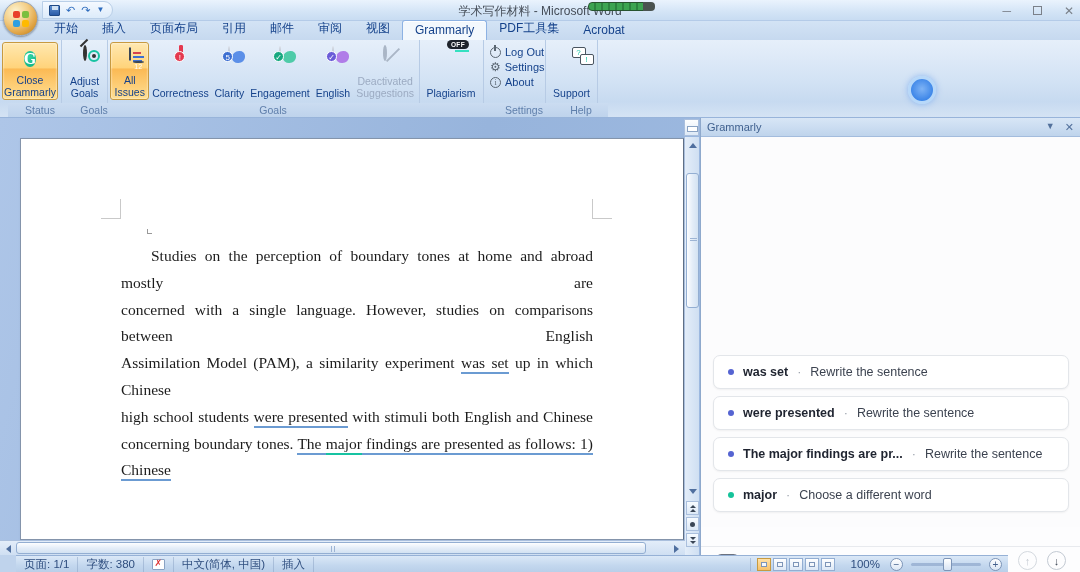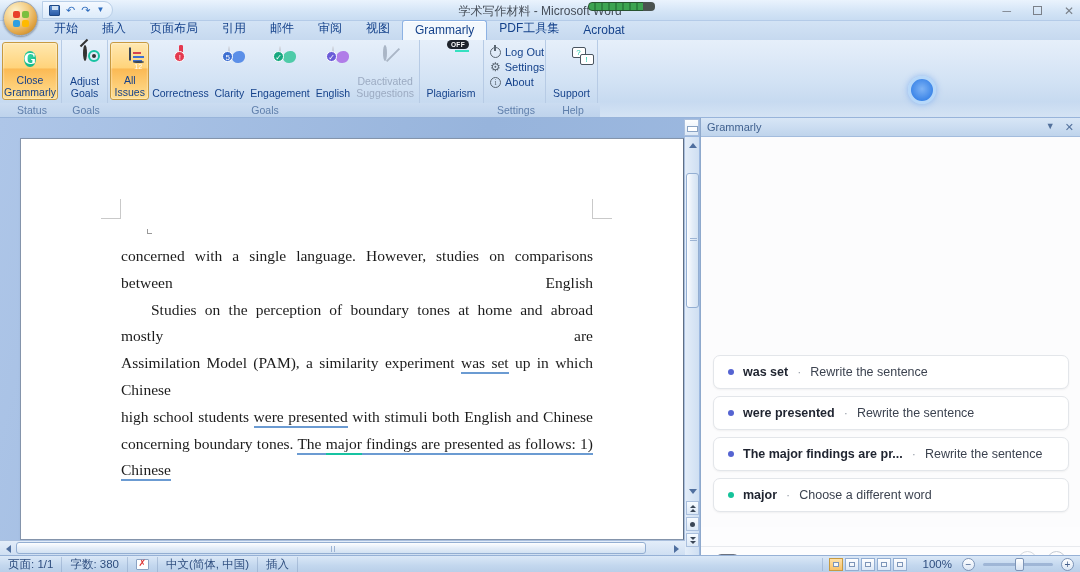--- a/index.html
+++ b/index.html
@@ -35,21 +35,21 @@
     background:linear-gradient(#d3e3f5,#c6d9ef); display:flex; align-items:flex-end; padding-left:42px; }
   .rtab { font-size:12px; color:#15428b; padding:2px 12px 3px; cursor:default; white-space:nowrap; }
   .rtab.active { background:#f3f8fd; border:1px solid #8db2e3; border-bottom:none; border-radius:3px 3px 0 0;
     box-shadow:inset 0 1px 0 #fff; }
 
   
   .ribbon { position:absolute; left:0; top:40px; width:1080px; height:78px;
     background:linear-gradient(#e6effa,#d2e2f4 55%,#c7daf0 80%,#d4e3f4); border-bottom:1px solid #98b4da; }
   .rgroups { position:absolute; left:0; top:0; height:63px; display:flex; }
   .rgroup { height:63px; border-right:1px solid #b7cbe5; display:flex; align-items:flex-start; padding:2px 2px 0; }
-  .glabels { position:absolute; left:0; top:63px; width:600px; height:14px;
+  .glabels { position:absolute; left:8px; top:63px; width:600px; height:14px;
     background:linear-gradient(#cbdcf1,#bed3ec); }
   .glabel { position:absolute; top:1px; font-size:10.5px; color:#5f7fab; text-align:center; }
   .bigbtn { height:58px; border-radius:3px; display:flex; flex-direction:column; align-items:center;
     justify-content:flex-start; padding:3px 3px 1px; color:#15428b; font-size:10.5px; text-align:center; line-height:1.15; cursor:default; }
   .bigbtn .blabel { margin-top:auto; }
   .bigbtn.selected { background:linear-gradient(#ffe8b0,#ffd37a 45%,#fbb953 46%,#ffdf93);
     border:1px solid #c79a41; box-shadow:inset 0 0 2px #fff; }
   .bigbtn.disabled { color:#9cabc2; }
   .ic { width:24px; height:24px; margin:2px auto 2px; position:relative; flex:none; }
 
@@ -156,21 +156,21 @@
   .panel-footer { position:absolute; left:0; top:409px; width:100%; height:28px; background:#fdfdfe; border-top:1px solid #e8eaee;
     display:flex; align-items:center; padding:0 14px; gap:8px; }
   .count-badge { background:#6b7280; color:#fff; font-size:10px; border-radius:9px; padding:1px 7px; }
   .footer-label { font-size:12.5px; color:#262b35; }
   .nav-circles { margin-left:auto; display:flex; gap:10px; }
   .nav-circle { width:19px; height:19px; border-radius:50%; border:1px solid #d4d9df; display:flex; align-items:center; justify-content:center; font-size:11px; }
   .nav-circle.up { color:#c0c7cf; }
   .nav-circle.down { color:#3c4654; border-color:#c3cad3; }
 
   
-  .statusbar { position:absolute; left:0; top:555px; width:1080px; height:17px;
+  .statusbar { position:absolute; left:16px; top:555px; width:992px; height:17px;
     background:linear-gradient(#dbe8f7,#c3d7ee 60%,#b9cfe9); border-top:1px solid #96b1d6;
     display:flex; align-items:center; font-size:11.5px; color:#2f4e7f; }
   .sb-item { padding:0 8px; border-right:1px solid rgba(130,155,190,.45); height:15px; display:flex; align-items:center; gap:4px; }
   .proof-ic { width:13px; height:11px; background:#fff; border:1px solid #8aa3c4; border-radius:1px; position:relative; }
   .proof-ic::before { content:"✗"; position:absolute; left:1.5px; top:-2px; color:#d33; font-size:9px; }
   .sb-right { margin-left:auto; display:flex; align-items:center; gap:4px; padding-right:6px; }
   .view-btns { display:flex; gap:2px; border-left:1px solid rgba(130,155,190,.45); padding:0 6px; }
   .vbtn { width:14px; height:13px; border:1px solid #93aed2; background:linear-gradient(#fff,#dce8f6); position:relative; }
   .vbtn.sel { background:linear-gradient(#ffe2a8,#f8c168); border-color:#c79a41; }
   .vbtn::after { content:""; position:absolute; left:3px; top:3px; right:3px; bottom:3px; border:1px solid #7d95b8; background:#f4f8fc; }
@@ -324,22 +324,22 @@
 <div class="cursor-dot"></div>
 
 <div class="workspace">
 
   <div class="doc-area">
     <div class="page">
       <div class="margin-mark mm-tl"></div>
       <div class="margin-mark mm-tr"></div>
       <div class="caret-mark"></div>
       <div class="doc-text" id="doc-text">
+          <div class="doc-line indent"><span>Studies on the perception of boundary tones at home and abroad mostly are</span></div>
           <div class="doc-line"><span>concerned with a single language. However, studies on comparisons between English</span></div>
-          <div class="doc-line indent"><span>Studies on the perception of boundary tones at home and abroad mostly are</span></div>
           <div class="doc-line"><span>Assimilation Model (PAM), a similarity experiment </span><span class="m-blue">was set</span><span> up in which Chinese</span></div>
           <div class="doc-line"><span>high school students </span><span class="m-blue">were presented</span><span> with stimuli both English and Chinese</span></div>
           <div class="doc-line"><span>concerning boundary tones. </span><span class="m-blue">The </span><span class="m-green">major</span><span class="m-blue"> findings are presented as follows: 1) Chinese</span></div>
         </div>
     </div>
 
     <div class="ruler-toggle"></div>
     <div class="vscroll" style="top:19px;">
       <div class="sb-btn" style="top:2px;">
           <span class="tri-up"></span>

